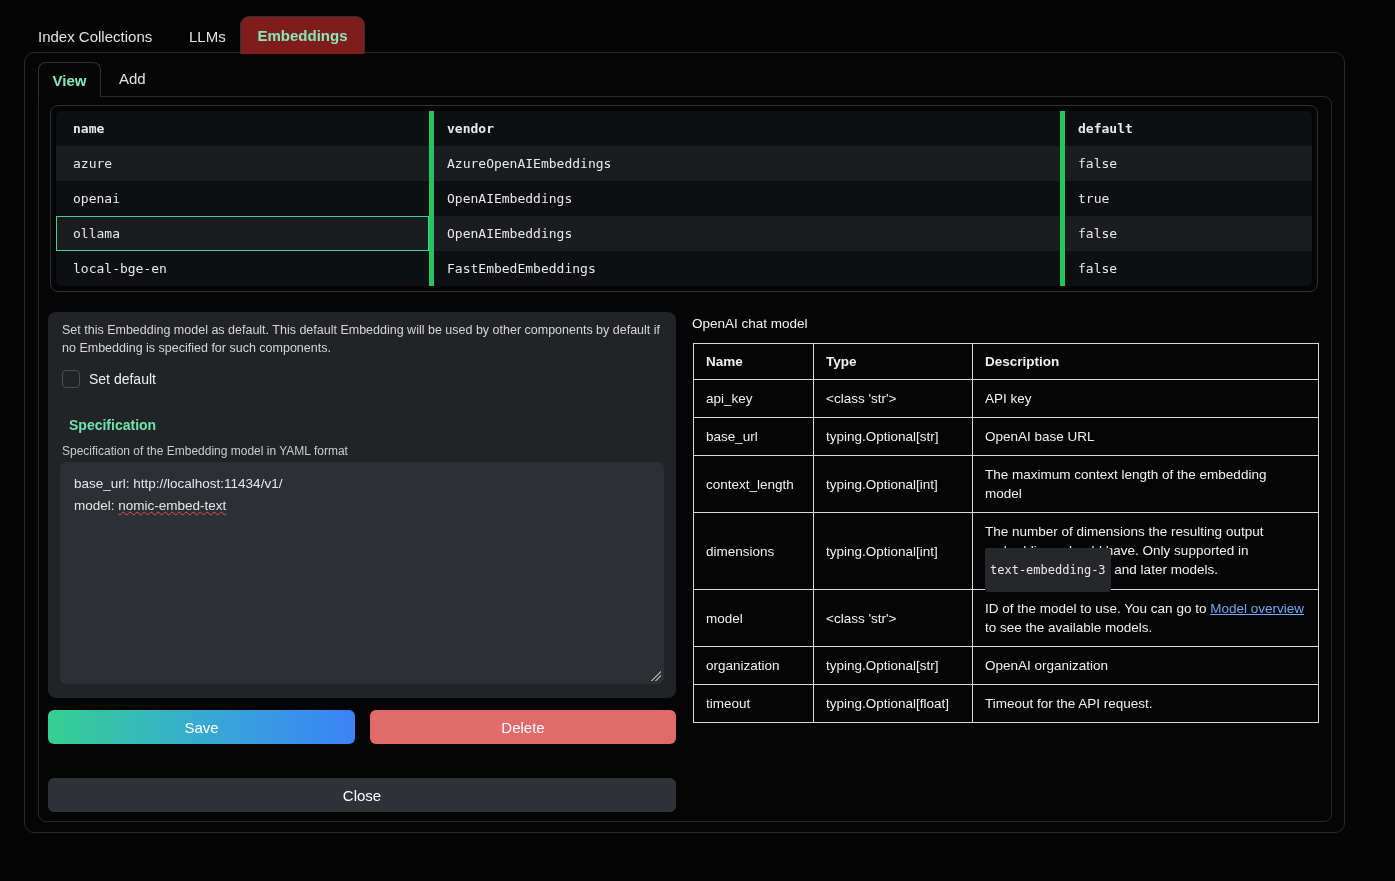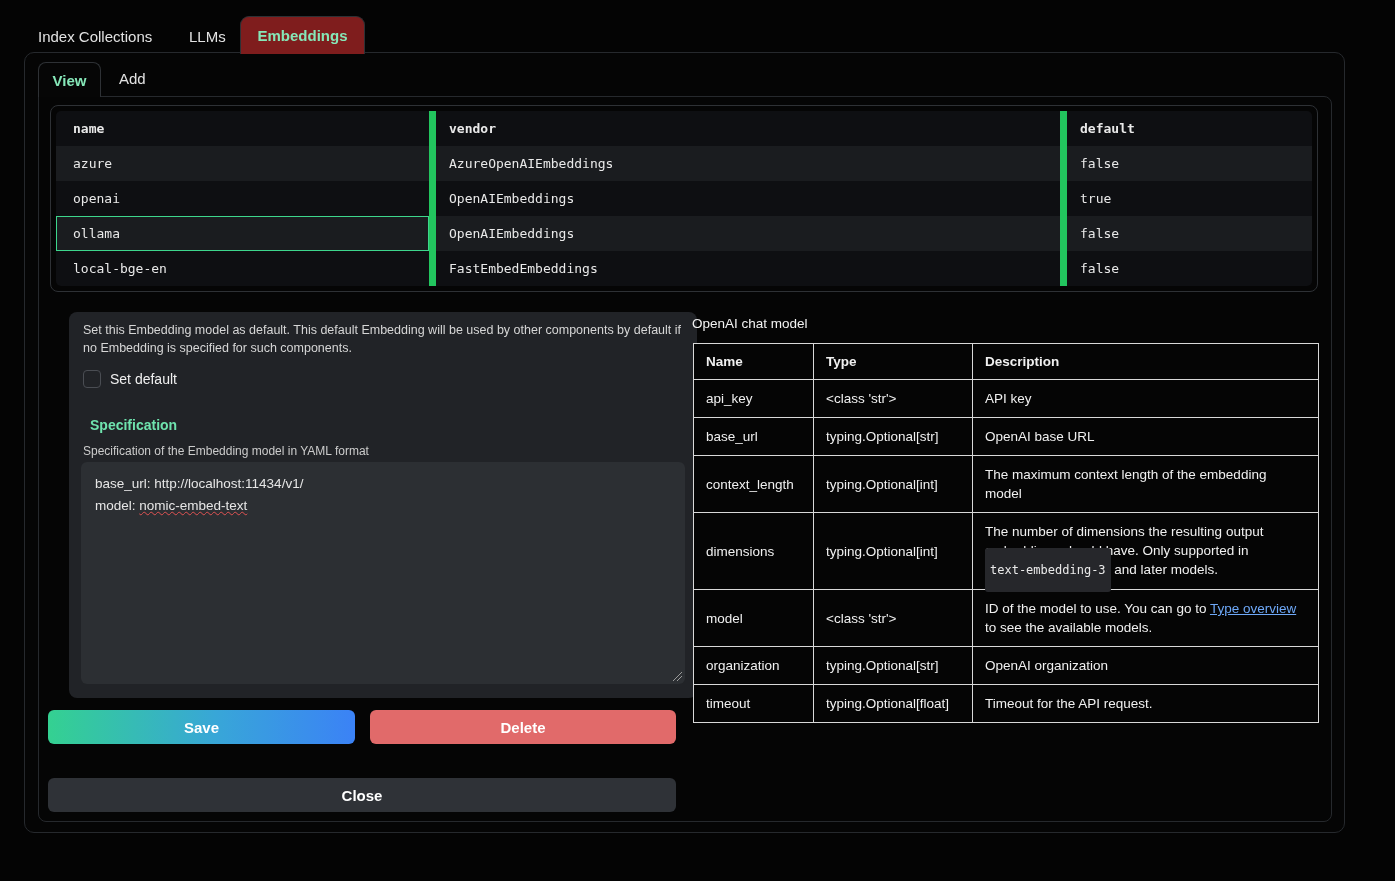--- a/index.html
+++ b/index.html
@@ -57,30 +57,30 @@
     padding: 5px;
   }
   .emb-inner { border-radius: 5px; overflow: hidden; }
   .emb-row {
     display: grid; grid-template-columns: 373px 631px 1fr; height: 35px;
     font-size: 13px; color: #e9e9e9;
   }
   .emb-row > div {
     line-height: 35px; padding-left: 17px; white-space: nowrap; overflow: hidden;
   }
-  .emb-row > div + div { border-left: 7px solid #22c55e; padding-left: 13px; }
+  .emb-row > div + div { border-left: 5px solid #22c55e; padding-left: 13px; }
   .emb-header { background: #0e0f12; font-weight: bold; }
   .row-odd  { background: #1a1c1f; }
   .row-even { background: #0e0f12; }
   .cell-selected { box-shadow: inset 0 0 0 1px #3dd68c; }
 
   
   #default-card {
     position: absolute; left: 48px; top: 312px; width: 628px; height: 386px;
-    background: #212327; border-radius: 8px; z-index: 4; padding: 9px 14px; margin-left: 21px;
+    background: #212327; border-radius: 8px; z-index: 4; padding: 9px 14px;
   }
   #default-desc { font-size: 12.5px; line-height: 18px; color: #d6d6d6; }
   #set-default-row { margin-top: 13px; display: flex; align-items: center; gap: 9px; }
   #set-default-checkbox {
     width: 18px; height: 18px; border: 1px solid #4a4d53; border-radius: 4px;
     background: transparent; cursor: pointer; flex: 0 0 auto;
   }
   #set-default-label { font-size: 14px; color: #f0f0f0; }
   #spec-title { margin-top: 29px; margin-left: 7px; color: #6fe3ae; font-weight: bold; font-size: 14px; }
   #spec-caption { margin-top: 11px; font-size: 12px; color: #cccccc; }
@@ -95,21 +95,21 @@
   }
   #resize-handle {
     position: absolute; right: 3px; bottom: 3px; width: 10px; height: 10px;
     background: linear-gradient(135deg, transparent 0 50%, #9a9a9a 50% 56%, transparent 56% 70%, #9a9a9a 70% 76%, transparent 76%);
     cursor: nwse-resize;
   }
 
   
   .btn {
     position: absolute; height: 34px; border: none; border-radius: 6px; z-index: 4;
-    font-family: "Liberation Sans", sans-serif; font-size: 15px; font-weight: bold;
+    font-family: "Liberation Sans", sans-serif; font-size: 15px; font-weight: normal;
     color: #ffffff; cursor: pointer; display: flex; align-items: center; justify-content: center;
   }
   #save-btn   { left: 48px;  top: 710px; width: 307px;
                 background: linear-gradient(90deg, #34d191 0%, #38a6d8 55%, #3b82f6 100%); }
   #delete-btn { left: 370px; top: 710px; width: 306px; background: #e16a6a; }
   #close-btn  { left: 48px;  top: 778px; width: 628px; background: #2f3237; }
 
   
   #params-title {
     position: absolute; left: 692px; top: 316px; font-size: 13.5px; color: #f2f2f2; z-index: 4;
@@ -219,21 +219,21 @@
       <td>The maximum context length of the embedding model</td>
     </tr>
     <tr>
       <td>dimensions</td>
       <td>typing.Optional[int]</td>
       <td><span>The number of dimensions the resulting output embeddings should have. Only supported in </span><span class="code-chip">text-embedding-3</span><span> and later models.</span></td>
     </tr>
     <tr>
       <td>model</td>
       <td>&lt;class 'str'&gt;</td>
-      <td><span>ID of the model to use. You can go to </span><span class="doc-link">Type overview</span><span> to see the available models.</span></td>
+      <td><span>ID of the model to use. You can go to </span><span class="doc-link">Model overview</span><span> to see the available models.</span></td>
     </tr>
     <tr>
       <td>organization</td>
       <td>typing.Optional[str]</td>
       <td>OpenAI organization</td>
     </tr>
     <tr>
       <td>timeout</td>
       <td>typing.Optional[float]</td>
       <td>Timeout for the API request.</td>

